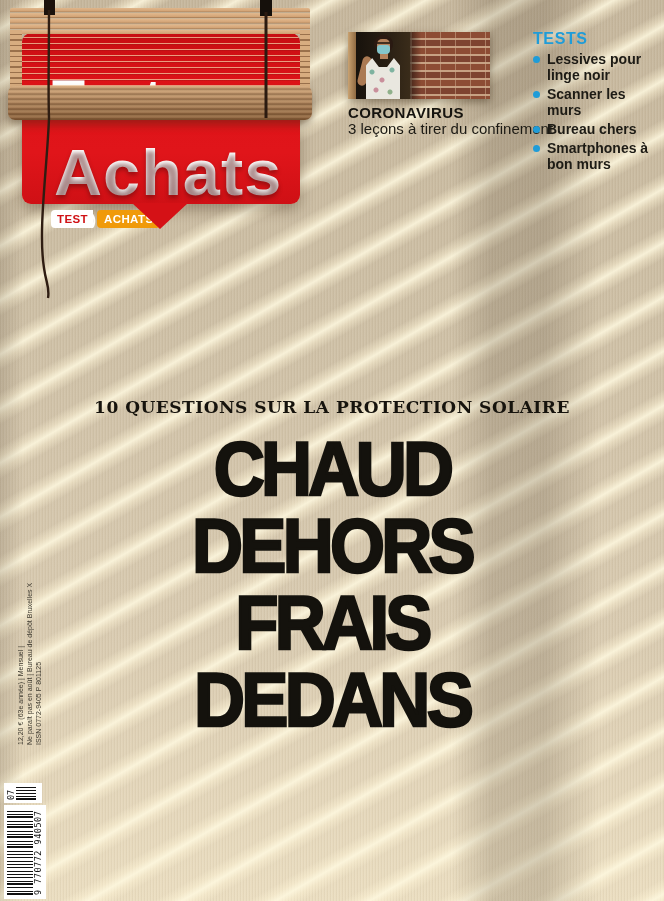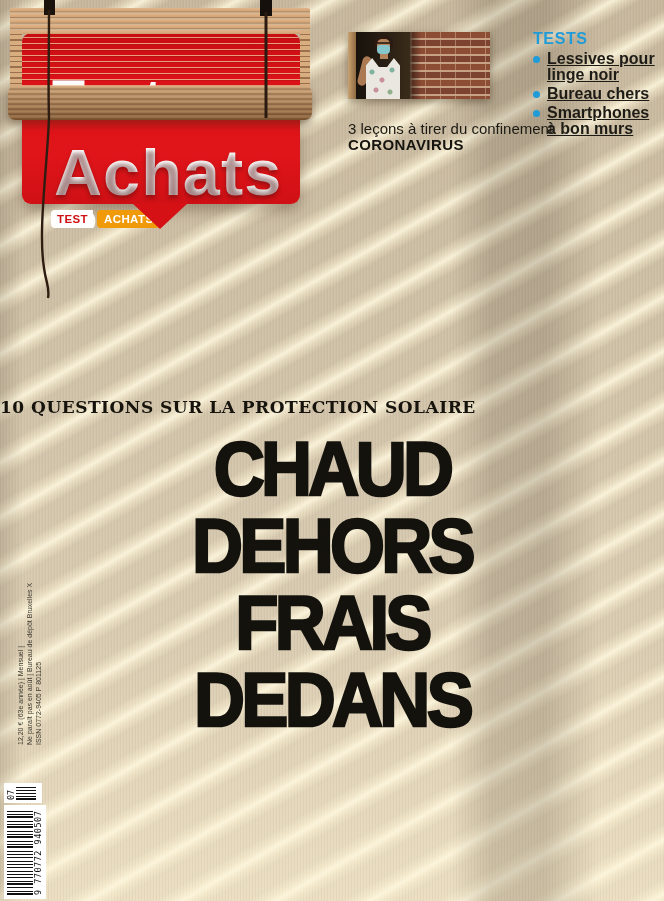--- a/index.html
+++ b/index.html
@@ -70,30 +70,30 @@
       radial-gradient(circle 2px at 26px 12px,#7fb3a0 0 2px,transparent 3px),
       radial-gradient(circle 2px at 10px 32px,#c98f9b 0 2px,transparent 3px),
       radial-gradient(circle 2px at 24px 34px,#8fb08a 0 2px,transparent 3px);}
   .ph-arm{position:absolute;left:12px;top:24px;width:9px;height:30px;background:#ab7a53;
     border-radius:5px;transform:rotate(14deg);}
   .ph-brick{position:absolute;left:62px;top:0;width:80px;height:100%;
     background:
       linear-gradient(90deg,rgba(10,5,2,0.55) 0,rgba(10,5,2,0) 14%),
       repeating-linear-gradient(90deg,rgba(205,170,140,0.55) 0 1.5px,rgba(0,0,0,0) 1.5px 15px),
       repeating-linear-gradient(180deg,#8d4c34 0 6.5px,#c7a183 6.5px 8px,#7e4330 8px 14.5px,#c7a183 14.5px 16px);}
-  .corona-kicker{position:absolute;left:348px;top:104px;font-size:15px;font-weight:bold;color:#16140f;letter-spacing:.4px;margin-top:32px;}
+  .corona-kicker{position:absolute;left:348px;top:104px;font-size:15px;font-weight:bold;color:#16140f;letter-spacing:.4px;}
   .corona-caption{position:absolute;left:348px;top:120px;font-size:15px;color:#1c1a14;}
   
   .tests{position:absolute;left:533px;top:30px;width:126px;}
   .tests-title{font-size:16px;font-weight:bold;color:#1f9cd8;letter-spacing:.6px;margin-bottom:3px;}
   .tests ul{list-style:none;margin:0;padding:0;}
-  .tests li{position:relative;padding-left:14px;font-size:16px;font-weight:bold;color:#1d1b15;line-height:16px;margin-bottom:3px;text-decoration:underline;}
+  .tests li{position:relative;padding-left:14px;font-size:14px;font-weight:bold;color:#1d1b15;line-height:16px;margin-bottom:3px;}
   .tests li::before{content:"";position:absolute;left:0;top:5px;width:7px;height:7px;border-radius:50%;background:#1f9cd8;}
   
-  .feature-kicker{position:absolute;left:0;top:397px;width:664px;text-align:left;
+  .feature-kicker{position:absolute;left:0;top:397px;width:664px;text-align:center;
     font-family:"DejaVu Serif",serif;font-weight:bold;font-size:17px;letter-spacing:.5px;color:#16130d;}
   .headline{position:absolute;left:0;top:430px;width:664px;text-align:center;
     font-weight:bold;font-size:76px;line-height:77px;letter-spacing:-4px;color:#14120d;
     -webkit-text-stroke:2.5px #14120d;transform:scaleX(0.93);}
   
   .spine{position:absolute;left:16px;top:745px;transform:rotate(-90deg);transform-origin:top left;
     width:150px;font-size:7px;line-height:9px;color:#3c382e;white-space:nowrap;}
   .barcode{position:absolute;left:4px;top:899px;transform:rotate(-90deg);transform-origin:top left;
     width:124px;height:42px;display:flex;}
   .bc-main{background:#fff;padding:3px 4px 1px 4px;width:86px;}
@@ -149,20 +149,21 @@
       
     </div>
   </div>
   <div class="corona-kicker">CORONAVIRUS</div>
   <div class="corona-caption">3 leçons à tirer du confinement</div>
 
   <div class="tests">
     <div class="tests-title">TESTS</div>
     <ul>
       <li>Lessives pour linge noir</li>
+      <li>Scanner les murs</li>
       <li>Bureau chers</li>
       <li>Smartphones à bon murs</li>
     </ul>
   </div>
 
   <div class="feature-kicker">10 QUESTIONS SUR LA PROTECTION SOLAIRE</div>
   <div class="headline">
     <div>CHAUD</div>
     <div>DEHORS</div>
     <div>FRAIS</div>

